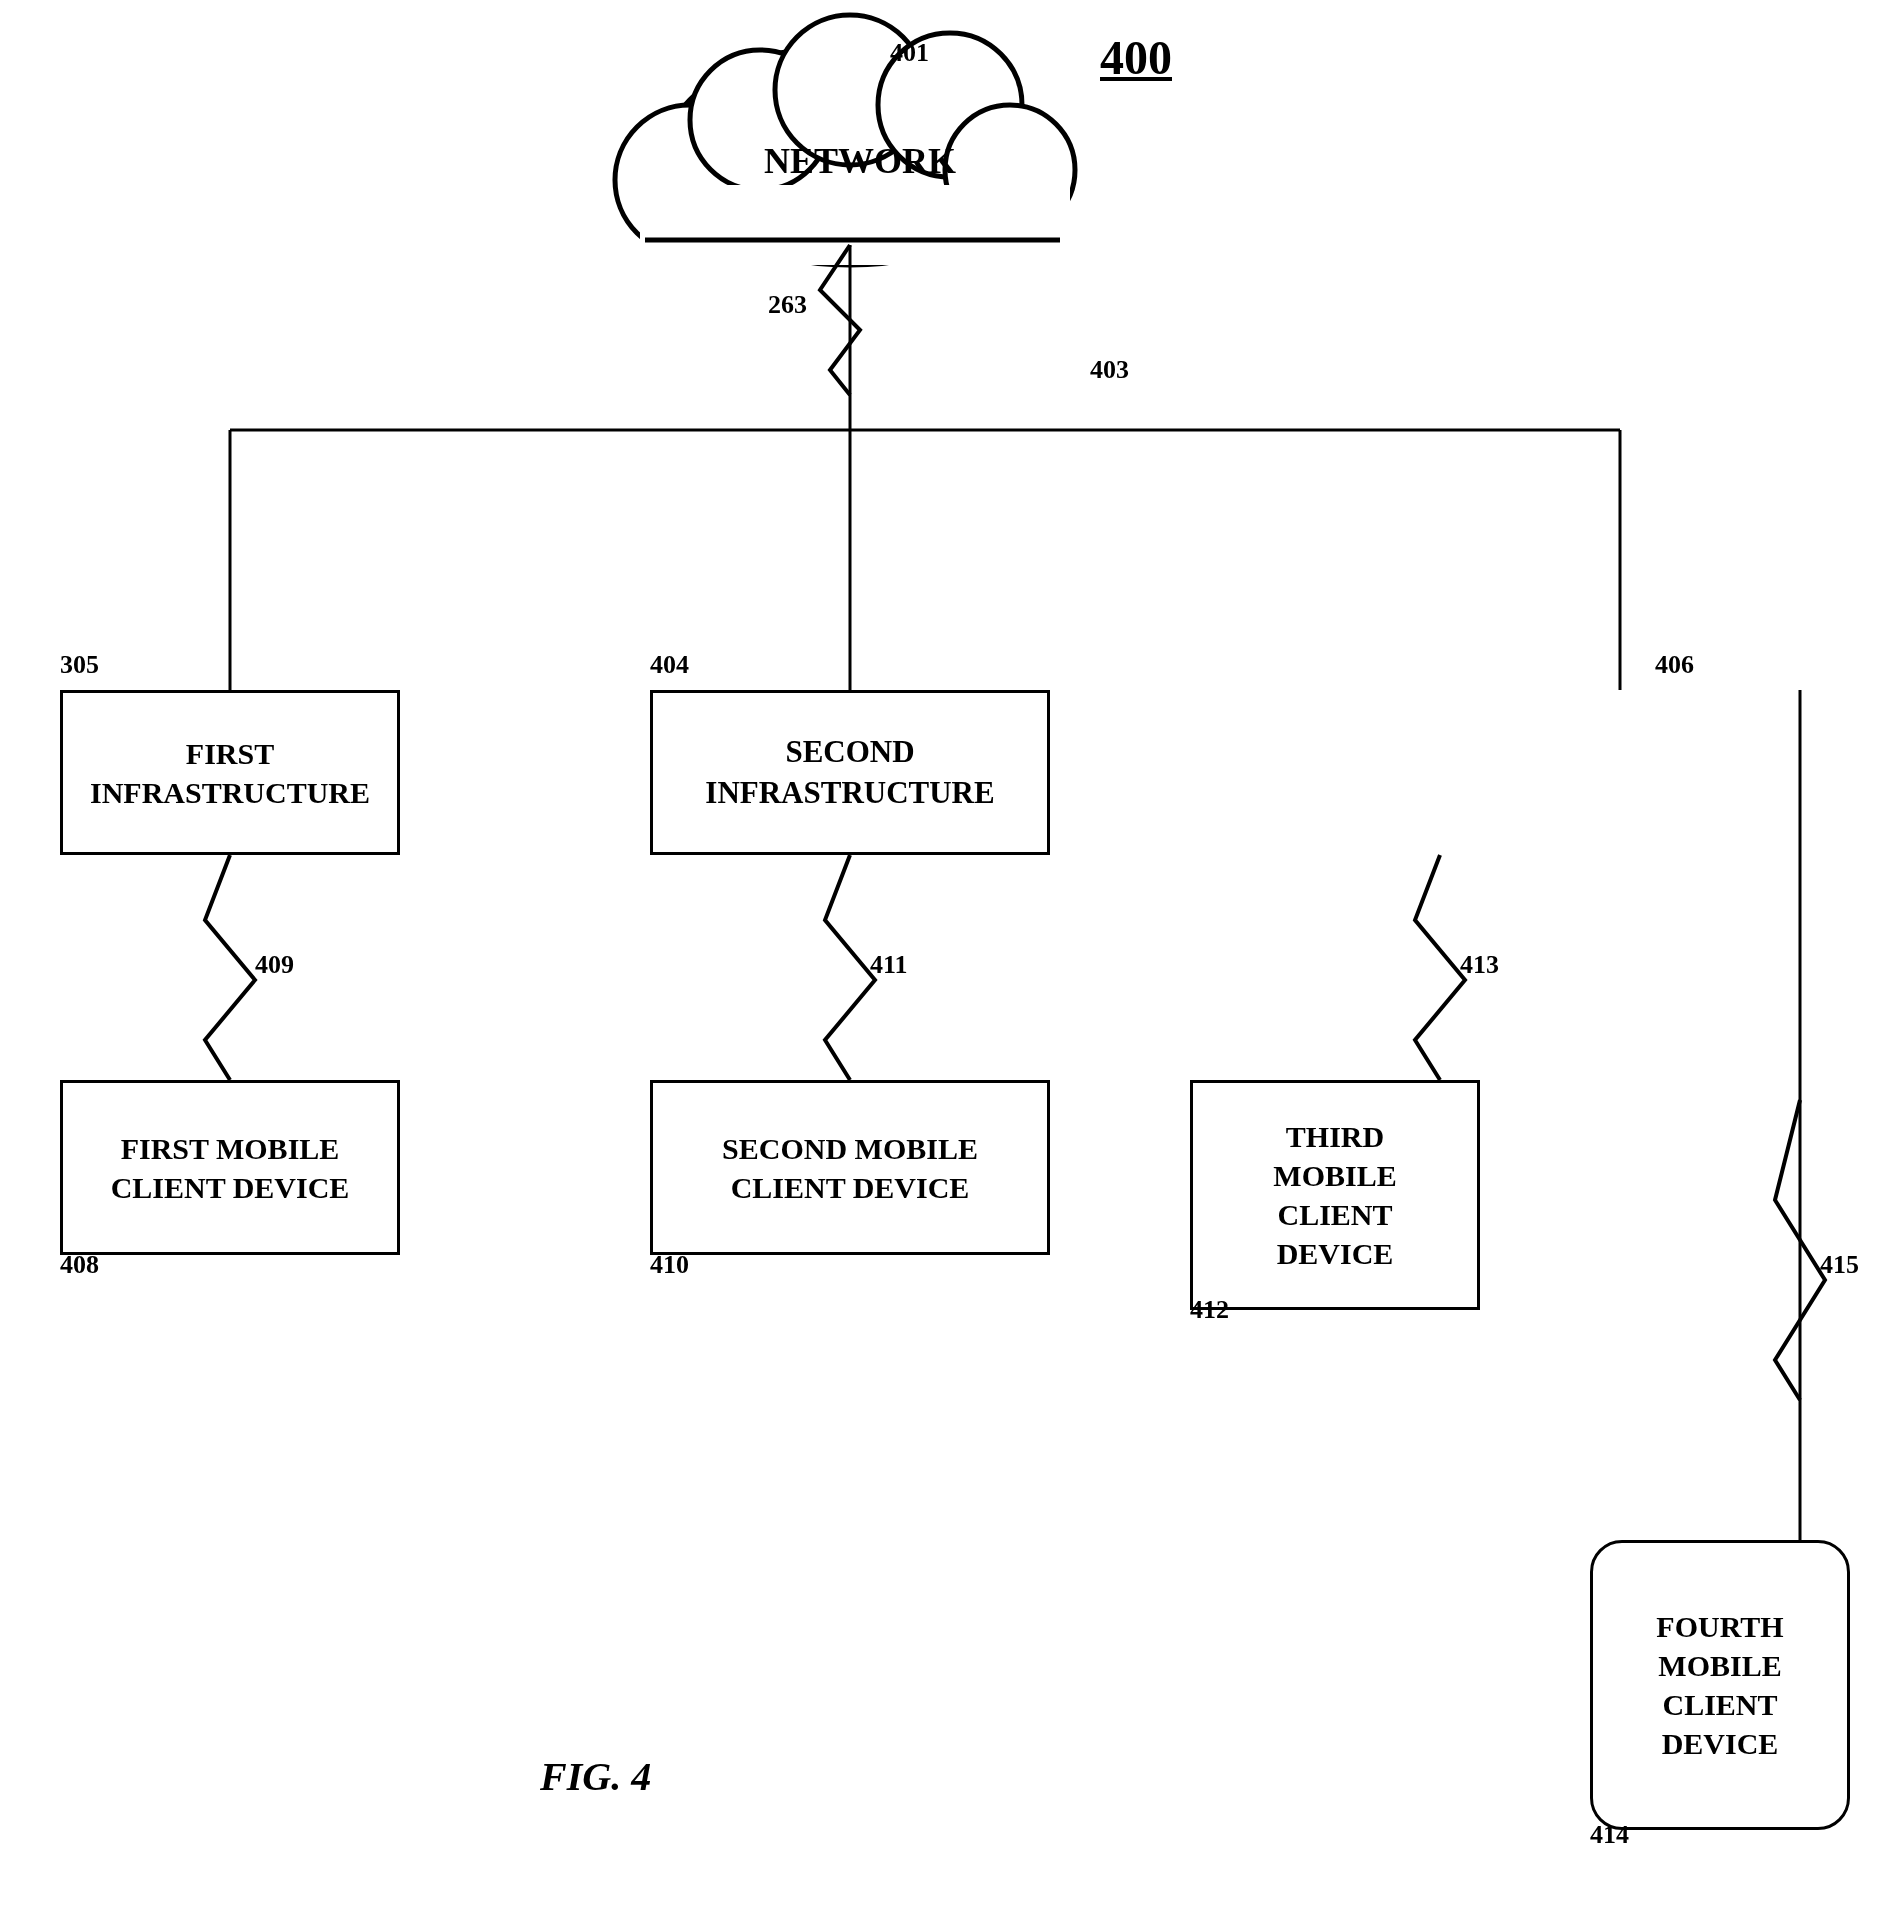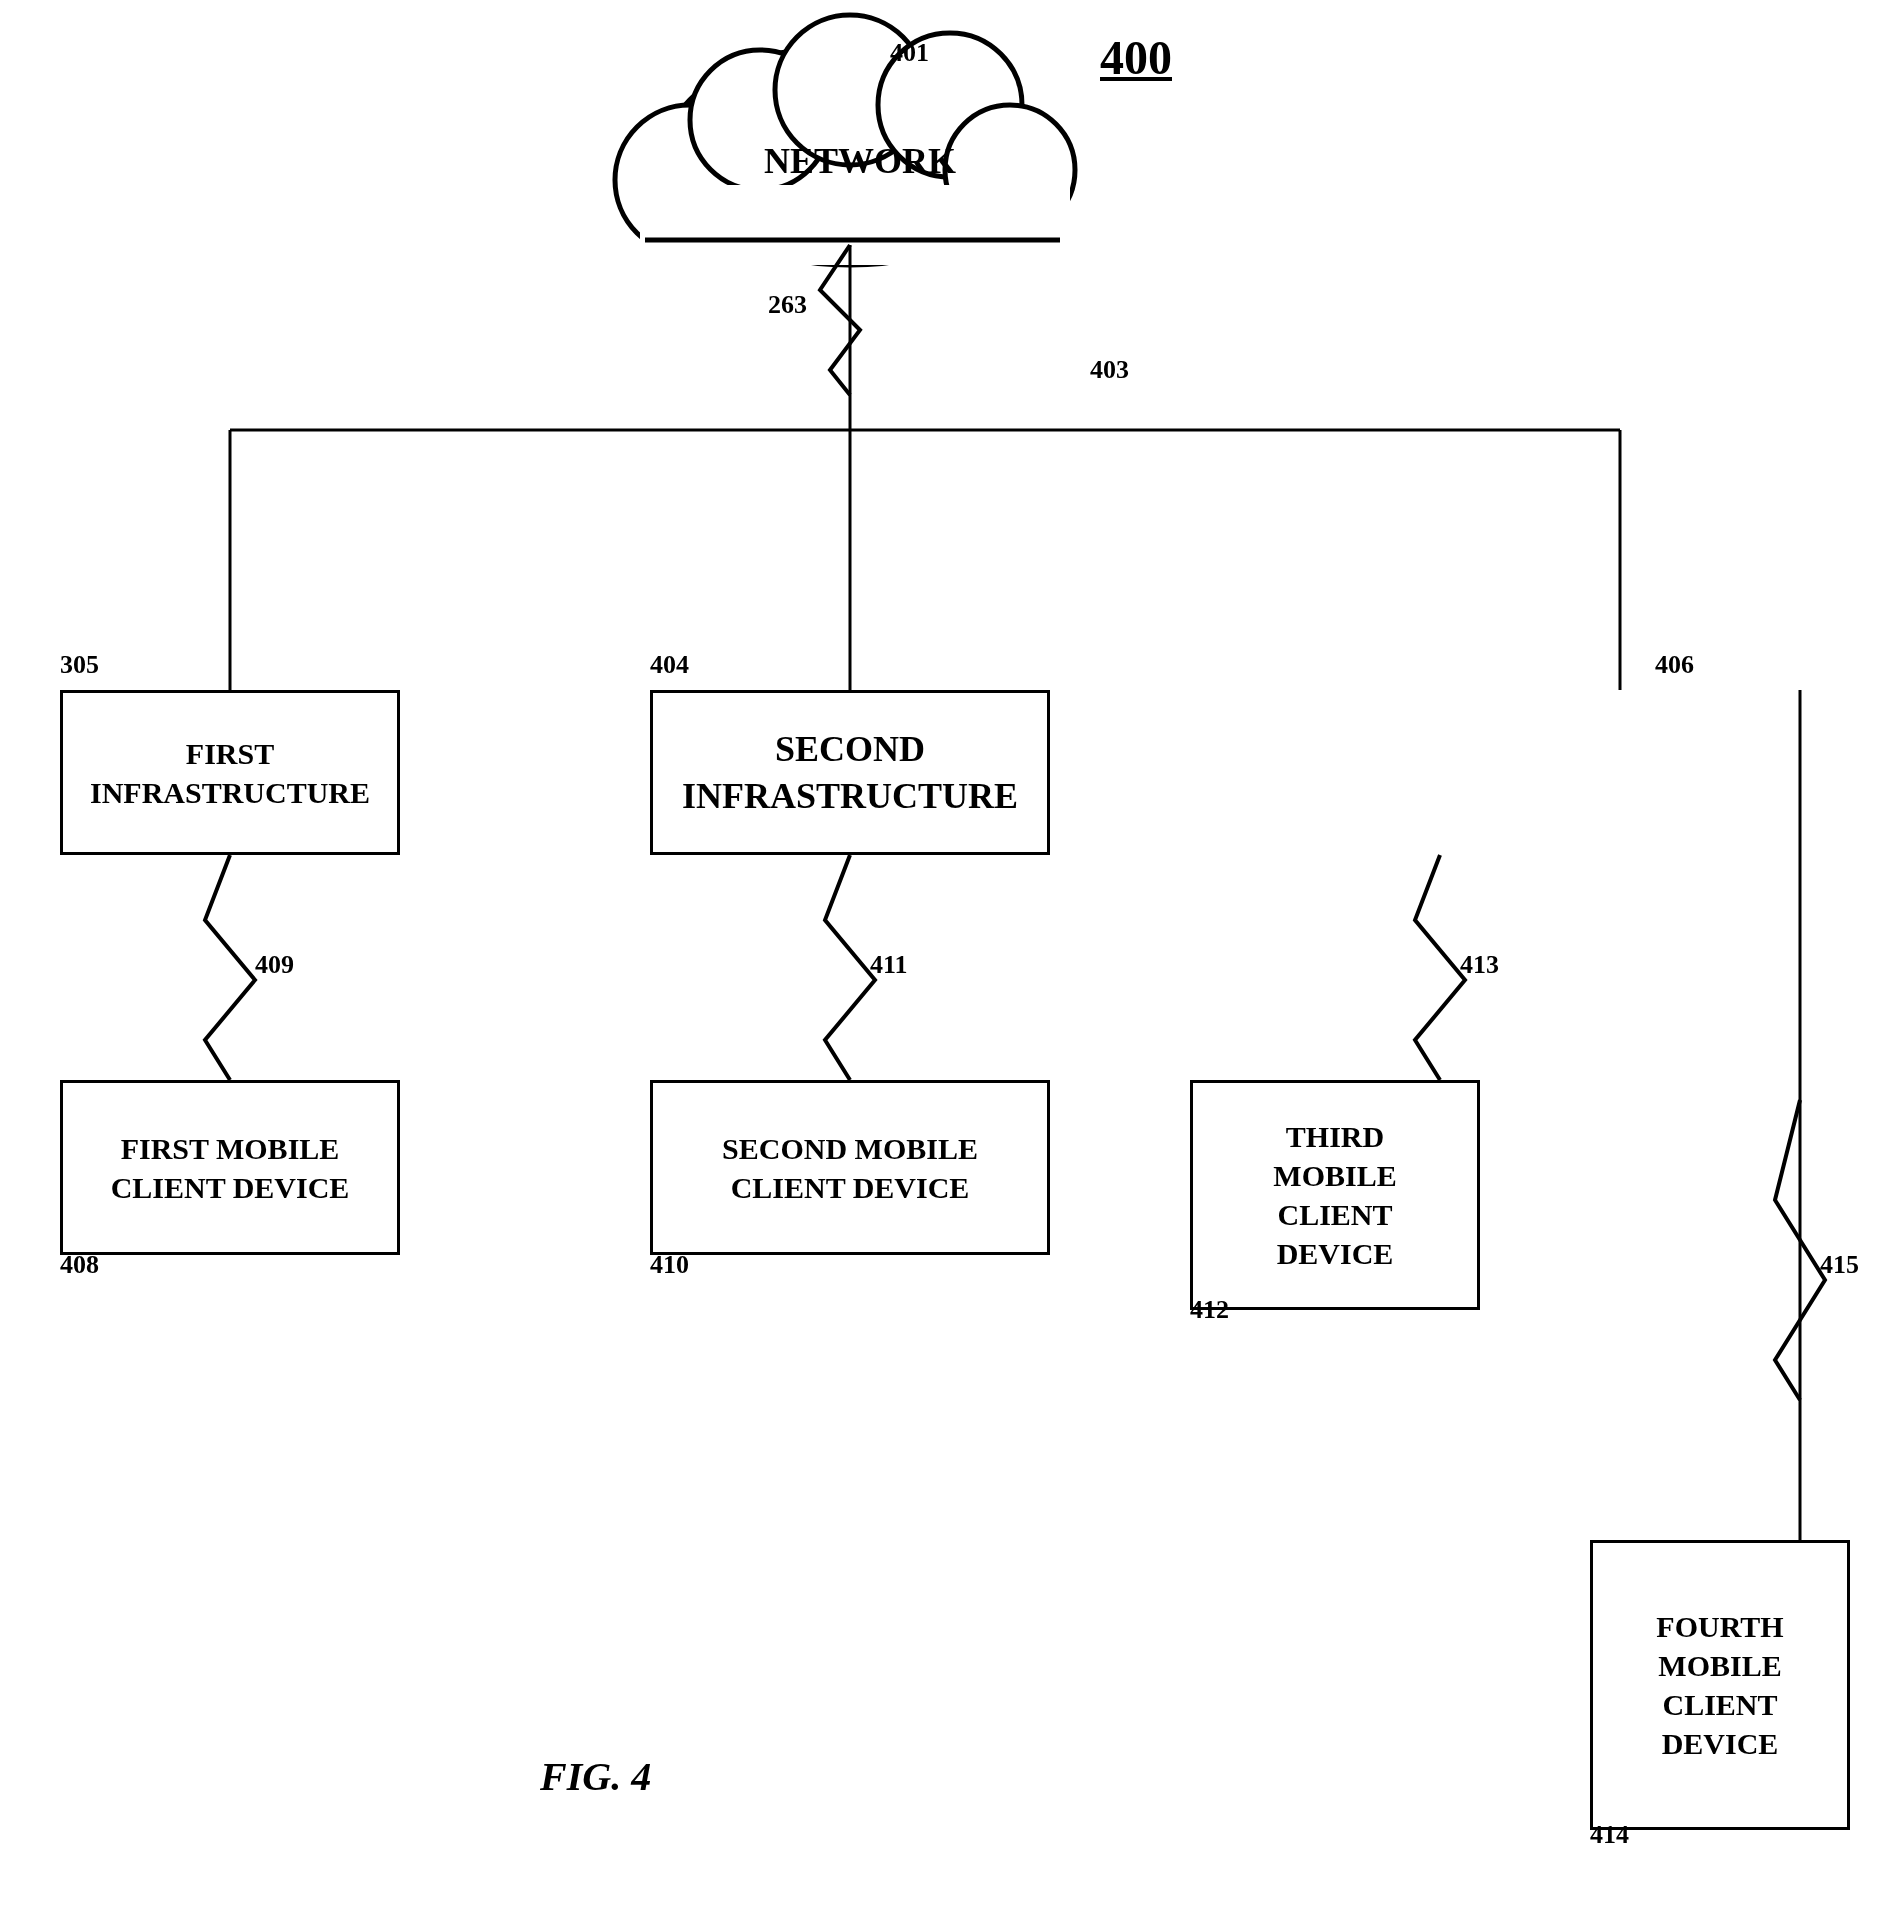--- a/index.html
+++ b/index.html
@@ -134,21 +134,21 @@
   <div class="ref-label" style="top: 290px; left: 768px;">263</div>
 
   <div class="ref-label" style="top: 355px; left: 1090px;">403</div>
 
   <div class="diagram-box" style="left: 60px; top: 690px; width: 340px; height: 165px; font-size: 30px;">
     FIRST<br>INFRASTRUCTURE
   </div>
 
   <div class="ref-label" style="top: 650px; left: 60px;">305</div>
 
-  <div class="diagram-box" style="left: 650px; top: 690px; width: 400px; height: 165px; font-size: 36px;">
+  <div class="diagram-box" style="left: 650px; top: 690px; width: 400px; height: 165px; font-size: 31px;">
     SECOND<br>INFRASTRUCTURE
   </div>
 
   <div class="ref-label" style="top: 650px; left: 650px;">404</div>
 
 
   <div class="ref-label" style="top: 650px; left: 1655px;">406</div>
 
   <div class="diagram-box" style="left: 60px; top: 1080px; width: 340px; height: 175px; font-size: 30px;">
     FIRST MOBILE<br>CLIENT DEVICE
@@ -167,21 +167,21 @@
   <div class="ref-label" style="top: 950px; left: 870px;">411</div>
 
   <div class="diagram-box" style="left: 1190px; top: 1080px; width: 290px; height: 230px; font-size: 30px;">
     THIRD<br>MOBILE<br>CLIENT<br>DEVICE
   </div>
 
   <div class="ref-label" style="top: 1295px; left: 1190px;">412</div>
 
   <div class="ref-label" style="top: 950px; left: 1460px;">413</div>
 
-  <div class="diagram-box" style="left: 1590px; top: 1540px; width: 260px; height: 290px; font-size: 30px;">
+  <div class="diagram-box" style="left: 1590px; top: 1540px; width: 260px; height: 290px; font-size: 30px; border-radius: 32px;">
     FOURTH<br>MOBILE<br>CLIENT<br>DEVICE
   </div>
 
   <div class="ref-label" style="top: 1820px; left: 1590px;">414</div>
 
   <div class="ref-label" style="top: 1250px; left: 1820px;">415</div>
 
   <div class="fig-label" style="bottom: 120px; left: 540px;">FIG. 4</div>
 
 </div>

